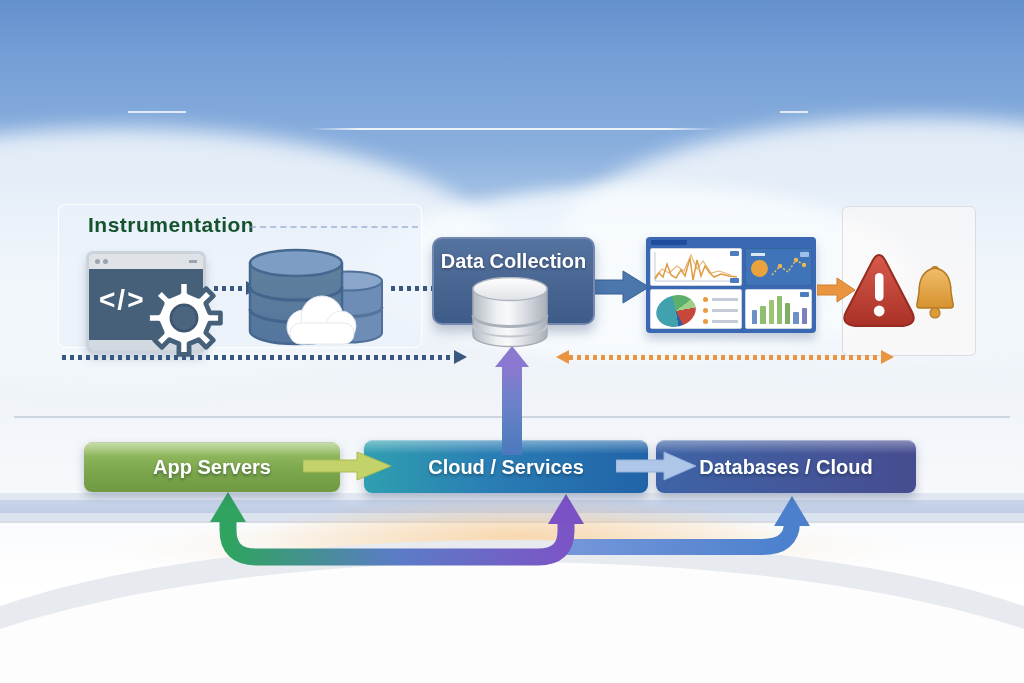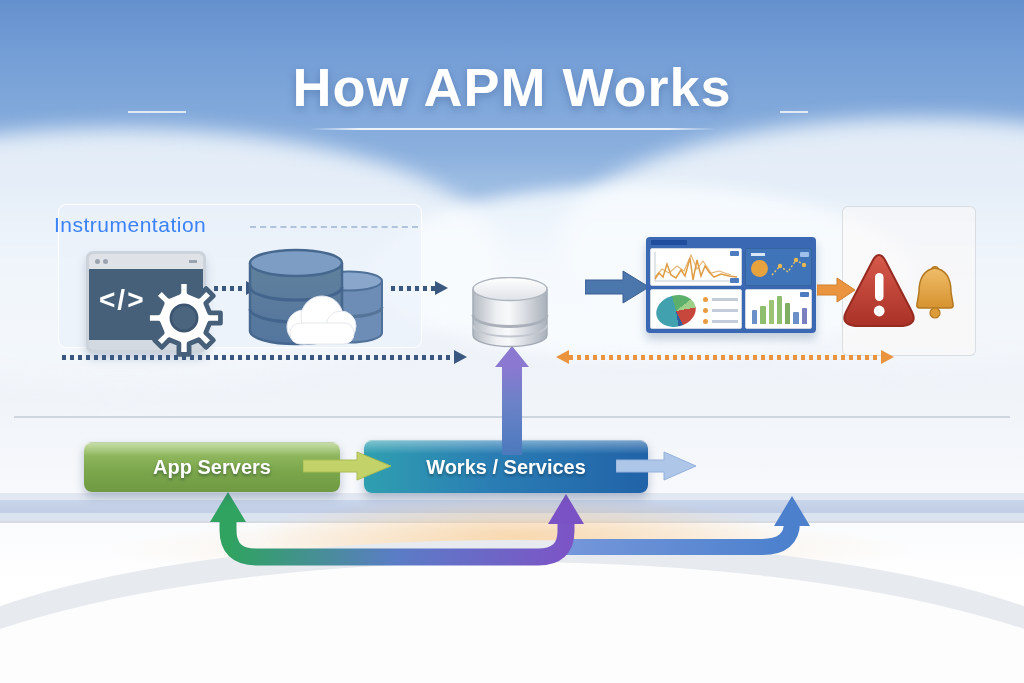--- a/index.html
+++ b/index.html
@@ -35,22 +35,22 @@
   .title { position:absolute; left:0; right:0; top:56px; text-align:center; color:#fff;
     font-size:54px; font-weight:bold; letter-spacing:1px; text-shadow:0 3px 8px rgba(55,85,140,.4); z-index:7; }
   .title-dash { position:absolute; top:111px; height:2px; background:rgba(255,255,255,.75); z-index:7; }
   .dash-l { left:128px; width:58px; } .dash-r { left:780px; width:28px; }
   .title-underline { position:absolute; left:310px; top:128px; width:406px; height:2px; z-index:7;
     background:linear-gradient(90deg,rgba(255,255,255,0),rgba(255,255,255,.85) 12%,rgba(255,255,255,.85) 88%,rgba(255,255,255,0)); }
   .subtitle { position:absolute; left:0; right:0; top:143px; text-align:center; color:#fff;
     font-size:23px; font-weight:bold; text-shadow:0 2px 5px rgba(55,85,140,.4); z-index:7; }
 
   
-  .inst-label { position:absolute; left:54px; top:213px; font-size:21px; font-weight:normal;
-    color:#3b82f6; z-index:6; letter-spacing:.5px; }
+  .inst-label { position:absolute; left:88px; top:213px; font-size:21px; font-weight:bold;
+    color:#14532d; z-index:6; letter-spacing:.5px; }
   .inst-dotted { position:absolute; left:250px; top:226px; width:168px; border-top:2px dashed rgba(130,155,195,.55); z-index:6; }
 
   .code-window { position:absolute; left:86px; top:251px; width:120px; height:102px; z-index:6;
     background:#46607a; border:3px solid #ccd3da; border-radius:7px; box-shadow:0 6px 10px rgba(70,95,135,.25); }
   .cw-titlebar { position:absolute; left:0; top:0; right:0; height:15px; background:#dfe3e8; border-radius:3px 3px 0 0; }
   .cw-dot { position:absolute; top:5px; width:5px; height:5px; border-radius:50%; background:#9aa4b0; }
   .cw-d1 { left:6px; } .cw-d2 { left:14px; }
   .cw-dash { position:absolute; top:6px; right:6px; width:8px; height:3px; background:#9aa4b0; }
   .cw-bottombar { position:absolute; left:0; bottom:0; right:0; height:10px; background:#d3d9e0; border-radius:0 0 3px 3px; }
   .cw-code { position:absolute; left:10px; top:30px; color:#fff; font-size:28px; font-weight:bold; letter-spacing:2px; }
@@ -162,21 +162,20 @@
           <stop offset="1" stop-color="#4b80cd"></stop>
       </linearGradient>
     </defs>
     <path d="M566,547 H762 Q792,547 792,522" stroke="url(#g2)" stroke-width="16" fill="none"></path>
     <polygon points="792,496 774,526 810,526" fill="#4c80cc"></polygon>
     <path d="M228,516 V530 Q228,557 256,557 H538 Q566,557 566,531 V520" stroke="url(#g1)" stroke-width="17" fill="none"></path>
     <polygon points="228,492 210,522 246,522" fill="#2fa35f"></polygon>
     <polygon points="566,494 548,524 584,524" fill="#7b52c6"></polygon>
   </svg>
 
-  <div class="title">How APM Works</div>
   <div class="title-dash dash-l"></div>
   <div class="title-dash dash-r"></div>
   <div class="title-underline"></div>
 
   <div class="inst-label">Instrumentation</div>
   <div class="inst-dotted"></div>
 
   <div class="code-window">
     <div class="cw-titlebar">
       <div class="cw-dot cw-d1"></div>
@@ -221,20 +220,23 @@
       <circle cx="95" cy="79" r="15" fill="#ffffff"></circle>
       <rect x="44" y="76" width="64" height="21" rx="10" fill="#ffffff"></rect>
     </g>
   </svg>
 
   <div class="dotted-arrow" style="left:391px; top:281px;">
     <div class="dots" style="width:44px;"></div>
     <div class="head-r"></div>
   </div>
 
+  <div class="dc-box">
+    <span>Data Collection</span>
+  </div>
   <svg class="dc-cyl" width="78" height="72" viewBox="0 0 78 72">
     <defs>
       <linearGradient id="silvB" x1="0" y1="0" x2="1" y2="0">
         <stop offset="0" stop-color="#b4bac3"></stop>
           <stop offset=".32" stop-color="#eef0f3"></stop>
         <stop offset=".48" stop-color="#f8f9fa"></stop>
           <stop offset=".68" stop-color="#dcdfe4"></stop>
         <stop offset="1" stop-color="#a9b0ba"></stop>
       </linearGradient>
       <linearGradient id="silvT" x1="0" y1="0" x2="0" y2="1">
@@ -351,19 +353,22 @@
     <div class="va-body"></div>
   </div>
 
   <div class="box3d box-app">
     <span>App Servers</span>
   </div>
   <svg class="blk-arrow blk-a" width="88" height="32" viewBox="0 0 88 32">
     <polygon points="0,10 54,10 54,2 88,16 54,30 54,22 0,22" fill="#c3d36a" stroke="#a8bc52" stroke-width="1"></polygon>
   </svg>
   <div class="box3d box-api">
-    <span>Works / Services</span>
+    <span>Cloud / Services</span>
   </div>
   <svg class="blk-arrow blk-b" width="80" height="32" viewBox="0 0 80 32">
     <polygon points="0,10 48,10 48,2 80,16 48,30 48,22 0,22" fill="#aec7e9" stroke="#93b0da" stroke-width="1"></polygon>
   </svg>
+  <div class="box3d box-db">
+    <span>Databases / Cloud</span>
+  </div>
 
 </div>
 
 </body></html>

